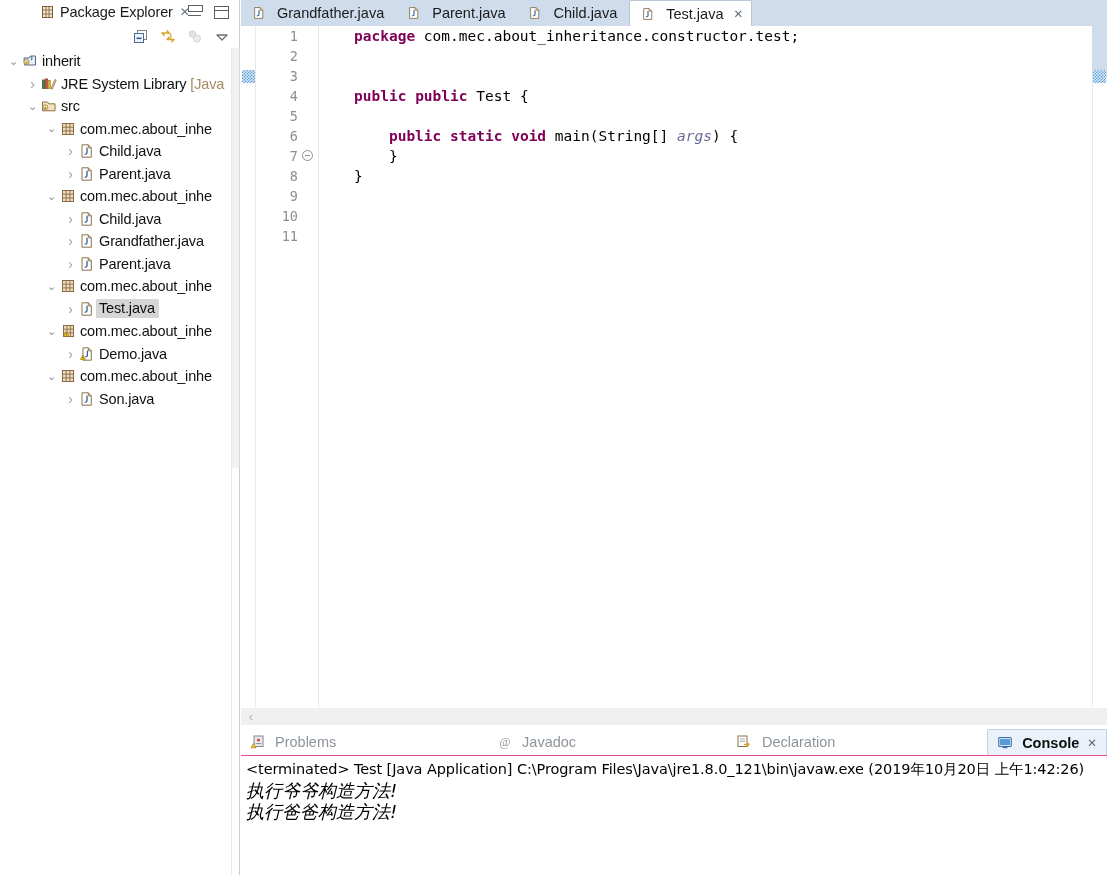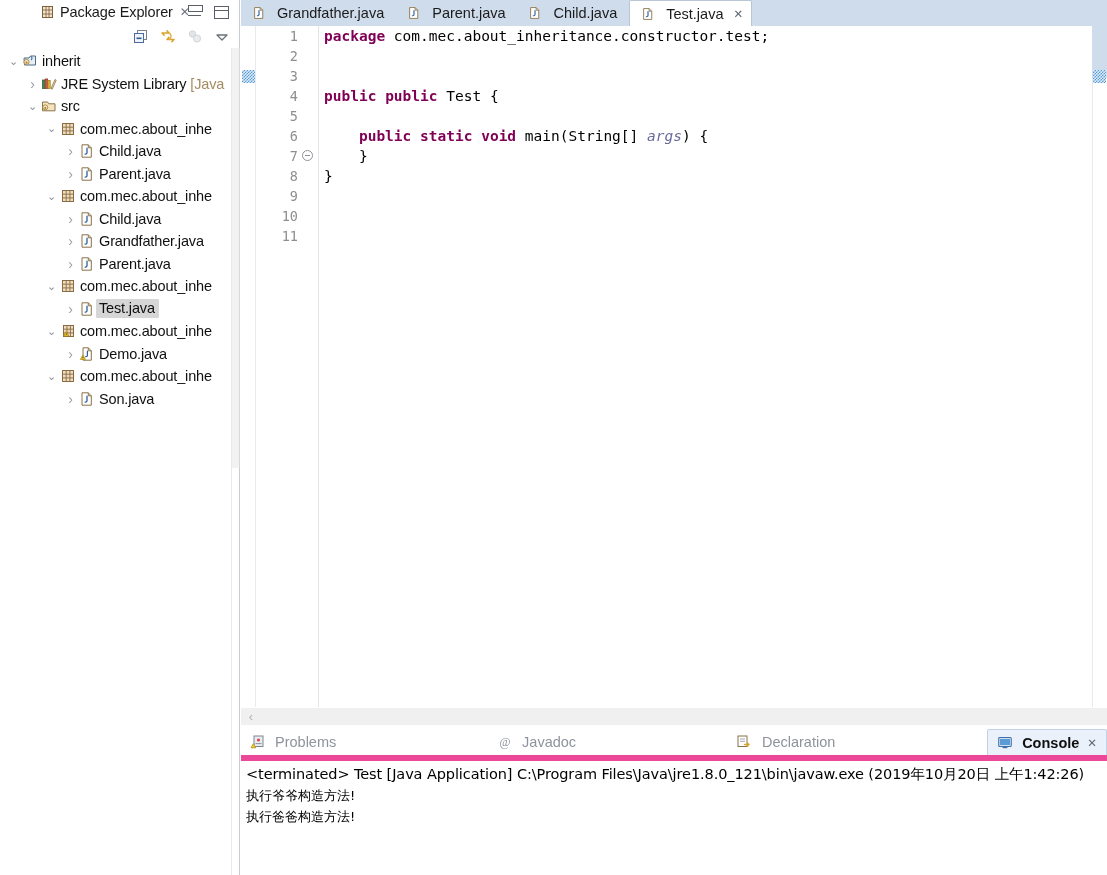--- a/index.html
+++ b/index.html
@@ -276,20 +276,21 @@
     overflow: hidden;
     font-family: "DejaVu Sans Mono", monospace;
     font-size: 14.5px;
   }
   .cline {
     height: 20px;
     line-height: 20px;
     white-space: pre;
     padding-left: 4px;
     color: #000000;
+    margin-left: 30px;
   }
   .cline.hl { background: #eaf2fd; }
   .kw  { color: #7f0055; font-weight: bold; }
   .par { color: #6a6a9a; font-style: italic; }
 
   .hscroll {
     position: absolute;
     left: 0; right: 0; bottom: 0;
     height: 18px;
     background: #f0f0f0;
@@ -368,35 +369,35 @@
     border-left: 1px solid #c3d3e6;
     border-right: 1px solid #c3d3e6;
     border-radius: 2px 2px 0 0;
   }
   .btab .x { font-size: 11.5px; color: #5e6670; font-weight: normal; margin-left: 3px; }
 
   .console-body {
     position: absolute;
     left: 0; right: 0; top: 29px; bottom: 0;
     background: #ffffff;
-    border-top: 6px solid #ec4899;
+    border-top: 1px solid #ec4899;
     padding: 3px 0 0 2px;
     overflow: hidden;
   }
   .cons-line {
     height: 21px;
     line-height: 21px;
     font-family: "DejaVu Sans", sans-serif;
     font-size: 14.5px;
     color: #000000;
     white-space: pre;
     padding-left: 3px;
     letter-spacing: -0.1px;
   }
-  .cons-line.cjk { font-size: 13px; letter-spacing: 0; }
+  .cons-line.cjk { font-size: 18px; letter-spacing: 0; font-style: italic; }
 
   .panel-left-border {
     position: absolute;
     left: 0; top: 0; bottom: 0;
     width: 1px;
     background: #c8cdd4;
   }
 </style>
 </head>
 <body>

